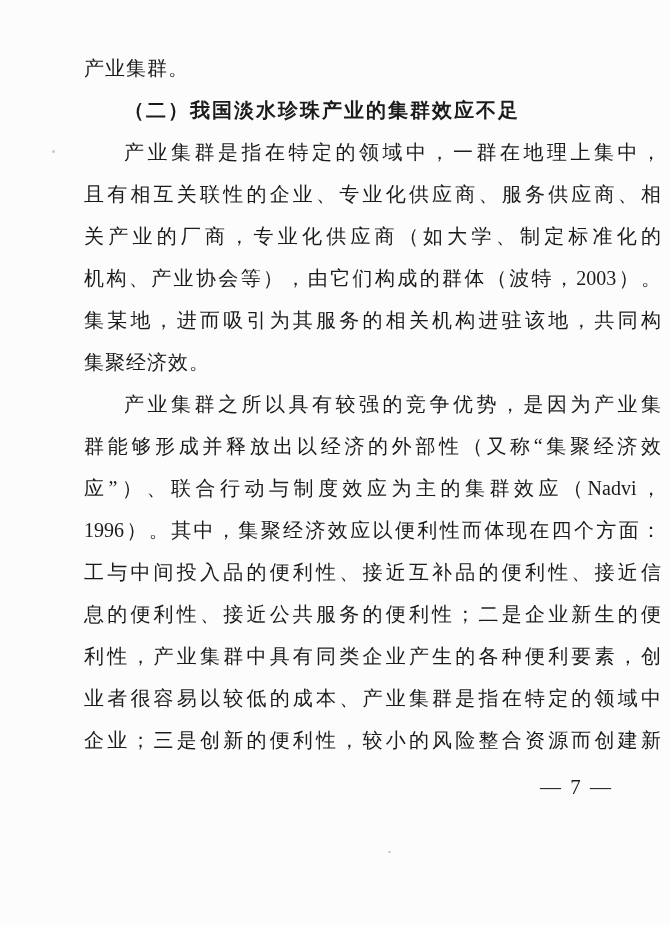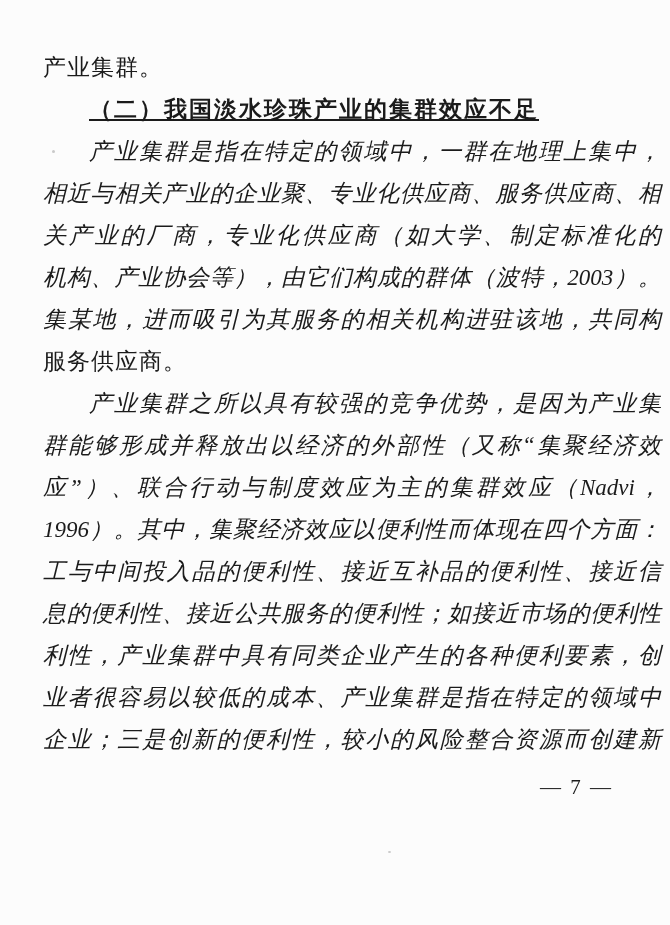--- a/index.html
+++ b/index.html
@@ -17,37 +17,36 @@
   .page {
     position: relative;
     width: 670px;
     height: 925px;
     padding: 47px 9px 0 43px;
     color: var(--ink);
   }
   .line {
     height: 42px;
     line-height: 42px;
-    font-size: 23px;
+    font-size: 20px;
     white-space: nowrap;
     letter-spacing: 1px;
+    margin-left: 41px;
   }
   .just {
     white-space: normal;
     text-align: justify;
     text-align-last: justify;
     letter-spacing: 0;
-    font-style: italic;
   }
   .ind2 { text-indent: 2em; }
   .heading {
     font-weight: 700;
     text-indent: 2em;
     letter-spacing: 2px;
-    text-decoration: underline;
   }
   .pagenum {
     margin-top: 9px;
     height: 34px;
     line-height: 34px;
     font-size: 21px;
     text-align: right;
     padding-right: 48px;
     letter-spacing: 2px;
     white-space: pre;
@@ -62,31 +61,31 @@
   .speck-3 { left: 388px; top: 851px; width: 3px; height: 2px; }
 </style>
 </head>
 <body>
 
 <div class="page">
 
   <div class="line">产业集群。</div>
   <div class="line heading">（二）我国淡水珍珠产业的集群效应不足</div>
   <div class="line just ind2">产业集群是指在特定的领域中，一群在地理上集中，</div>
-  <div class="line just">相近与相关产业的企业聚、专业化供应商、服务供应商、相</div>
+  <div class="line just">且有相互关联性的企业、专业化供应商、服务供应商、相</div>
   <div class="line just">关产业的厂商，专业化供应商（如大学、制定标准化的</div>
   <div class="line just">机构、产业协会等），由它们构成的群体（波特，2003）。</div>
   <div class="line just">集某地，进而吸引为其服务的相关机构进驻该地，共同构</div>
-  <div class="line">服务供应商。</div>
+  <div class="line">集聚经济效。</div>
   <div class="line just ind2">产业集群之所以具有较强的竞争优势，是因为产业集</div>
   <div class="line just">群能够形成并释放出以经济的外部性（又称“集聚经济效</div>
   <div class="line just">应”）、联合行动与制度效应为主的集群效应（Nadvi，</div>
   <div class="line just">1996）。其中，集聚经济效应以便利性而体现在四个方面：</div>
   <div class="line just">工与中间投入品的便利性、接近互补品的便利性、接近信</div>
-  <div class="line just">息的便利性、接近公共服务的便利性；如接近市场的便利性</div>
+  <div class="line just">息的便利性、接近公共服务的便利性；二是企业新生的便</div>
   <div class="line just">利性，产业集群中具有同类企业产生的各种便利要素，创</div>
   <div class="line just">业者很容易以较低的成本、产业集群是指在特定的领域中</div>
   <div class="line just">企业；三是创新的便利性，较小的风险整合资源而创建新</div>
 
   <div class="pagenum">— 7 —</div>
 
   <div class="speck speck-1"></div>
   <div class="speck speck-2"></div>
   <div class="speck speck-3"></div>
 </div>

